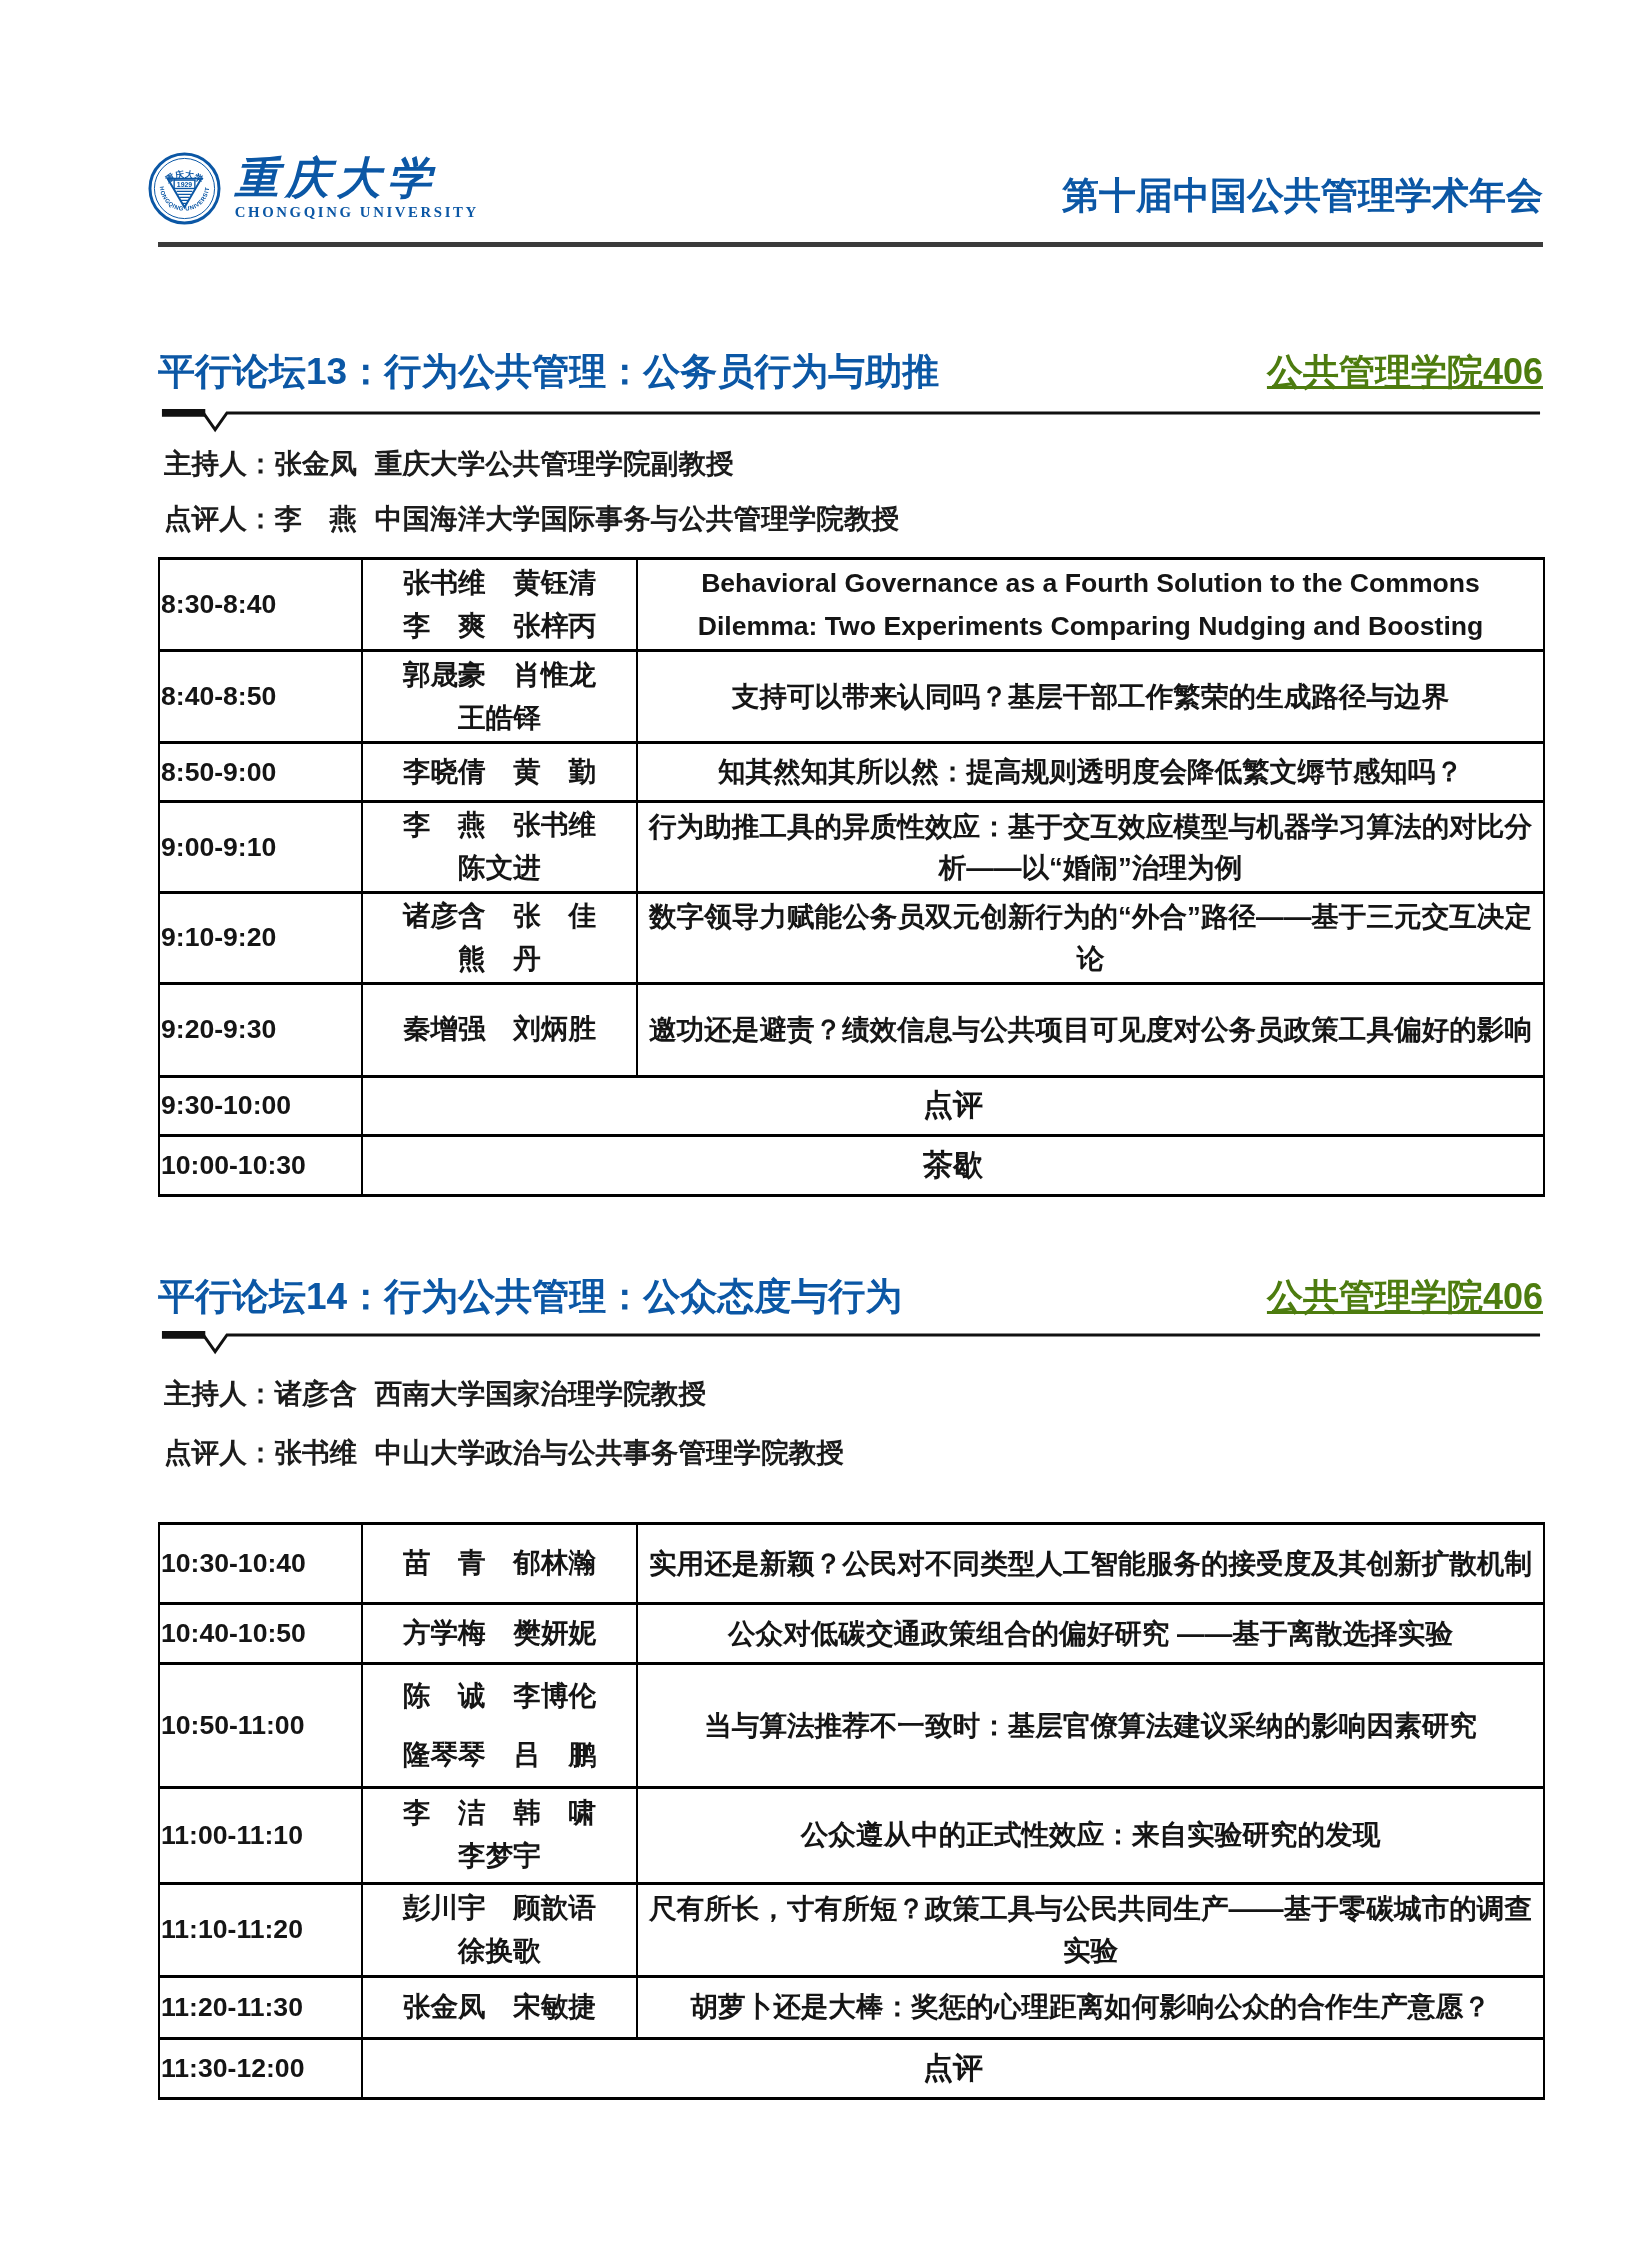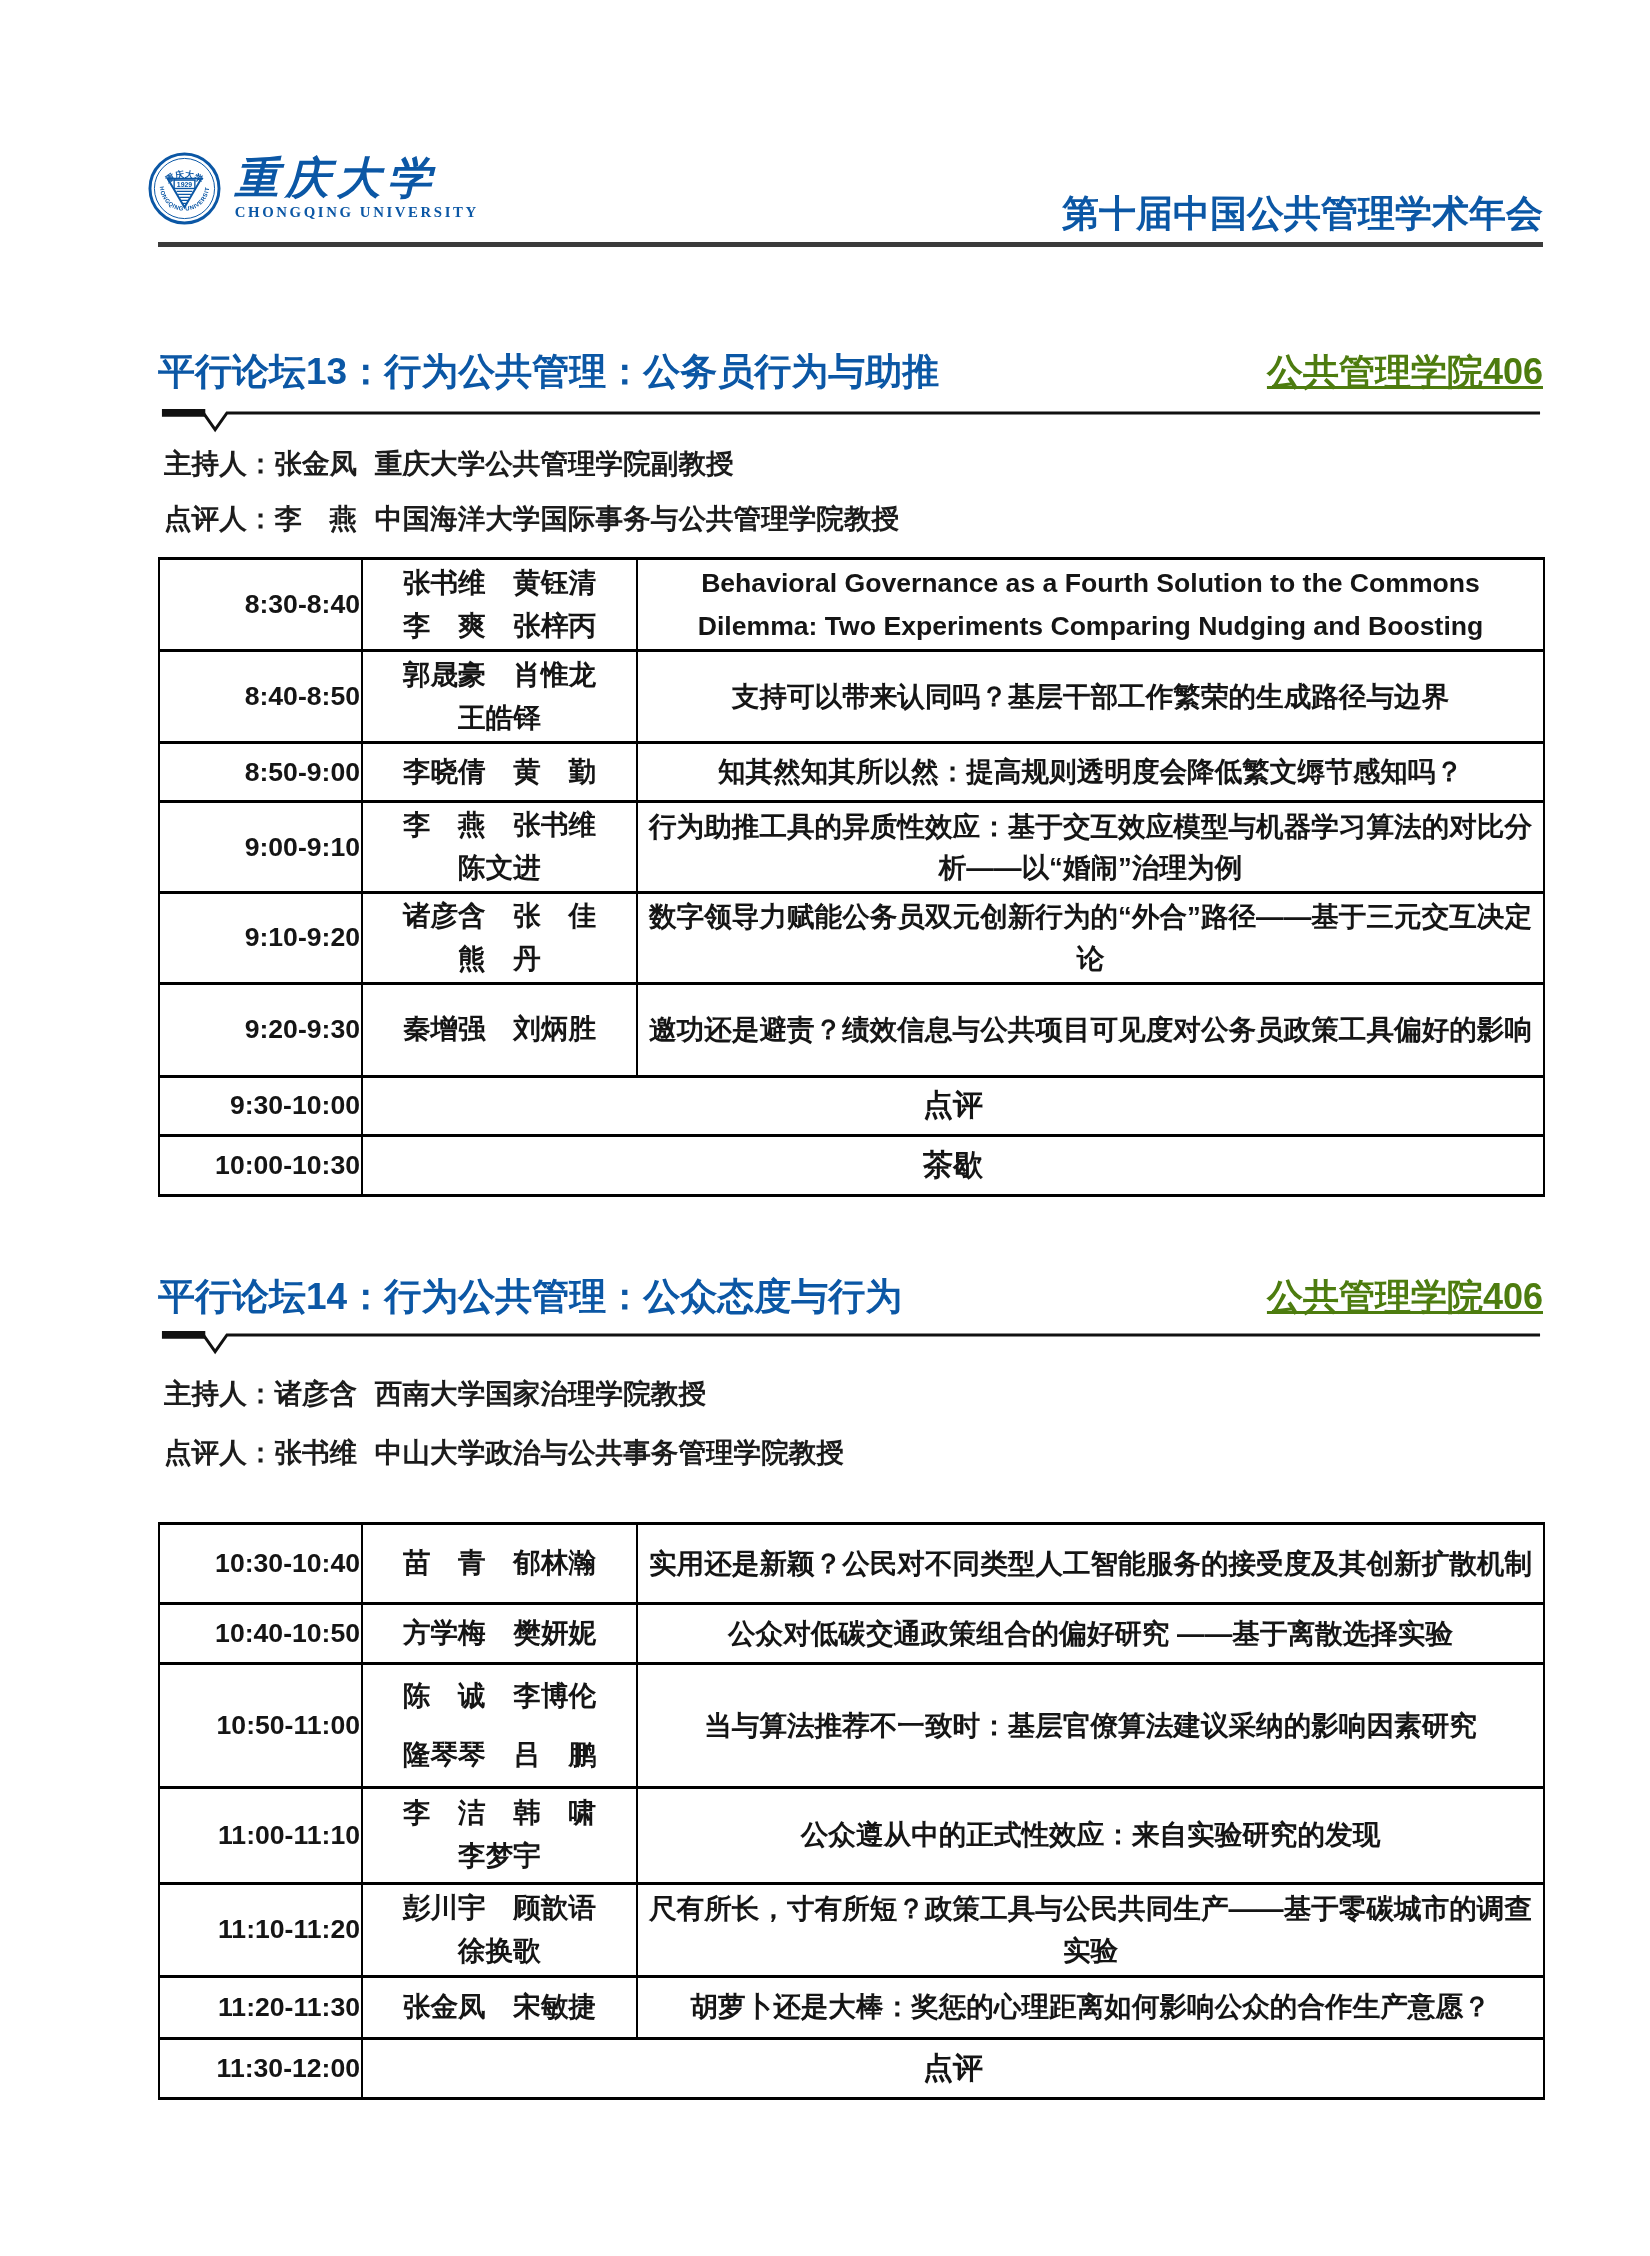--- a/index.html
+++ b/index.html
@@ -8,35 +8,35 @@
     font-family:"Liberation Sans","DejaVu Sans",sans-serif;color:#151515;
   }
   
   .logo{position:absolute;left:148px;top:152px;display:flex;align-items:flex-start;}
   .seal{width:73px;height:73px;flex:0 0 auto;}
   .wordmark{margin-left:13.8px;padding-top:2px;}
   .wordmark-cn{font-size:44px;line-height:47px;font-weight:bold;font-style:italic;
     letter-spacing:6.9px;color:#0B57A5;}
   .wordmark-en{font-size:14.8px;font-weight:bold;letter-spacing:2.6px;color:#0B57A5;
     font-family:"Liberation Serif","DejaVu Serif",serif;margin-top:3px;}
-  .conf-title{position:absolute;right:108px;top:189px;font-size:37px;font-weight:bold;color:#0B57A5;}
+  .conf-title{position:absolute;right:108px;top:171px;font-size:37px;font-weight:bold;color:#0B57A5;}
   .header-rule{position:absolute;left:158px;top:242px;width:1385px;height:4.9px;background:#3b3b3b;}
   
   .forum-head{position:absolute;left:158px;width:1385px;display:flex;
     justify-content:space-between;align-items:baseline;text-align:right;}
   .forum-title{font-size:37px;font-weight:bold;color:#0B57A5;}
   .forum-loc{font-size:36px;font-weight:bold;color:#4d7c0f;text-decoration:underline;}
   .section-rule{position:absolute;left:158px;width:1385px;height:29.6px;}
   .person-line{position:absolute;left:164px;font-size:27.6px;font-weight:bold;color:#1c1c1c;white-space:nowrap;}
   .person-line .aff{margin-left:17.7px;}
   
   table.sched{position:absolute;left:158px;width:1385px;border-collapse:collapse;table-layout:fixed;}
   table.sched td{border:2px solid #000;border-top-width:3.9px;border-bottom-width:3.9px;
     vertical-align:middle;overflow:hidden;}
-  td.time{font-size:26.6px;font-weight:bold;text-align:right;white-space:nowrap;}
+  td.time{font-size:26.6px;font-weight:bold;text-align:left;white-space:nowrap;}
   td.names{font-size:27.6px;font-weight:bold;text-align:center;line-height:1.55;}
   td.names.spread{line-height:2.15;}
   td.ttl{font-size:27.6px;font-weight:bold;text-align:center;line-height:1.5;padding:2px 9.9px;}
   td.ttl.en{font-size:26.6px;line-height:1.6;margin-top:29px;}
   td.merged{font-size:30px;font-weight:bold;text-align:center;}
 </style>
 </head>
 <body>
 
 <div class="page">

